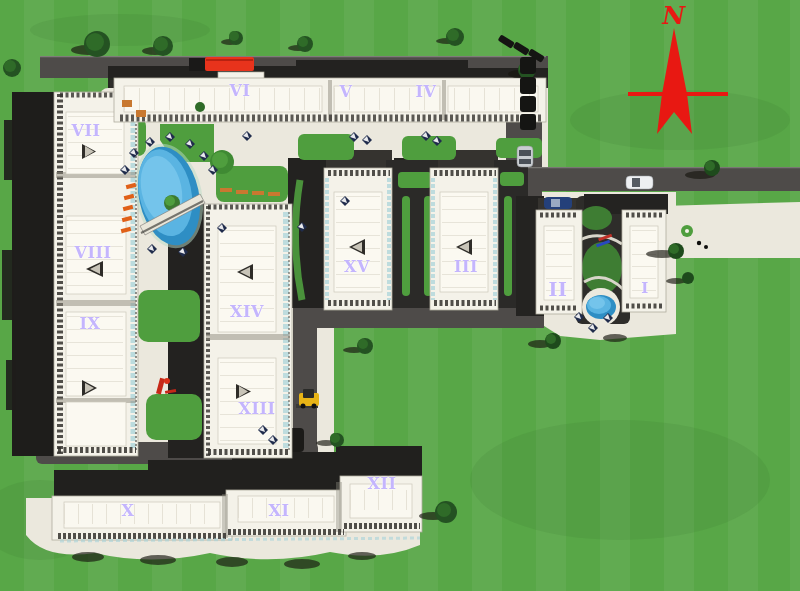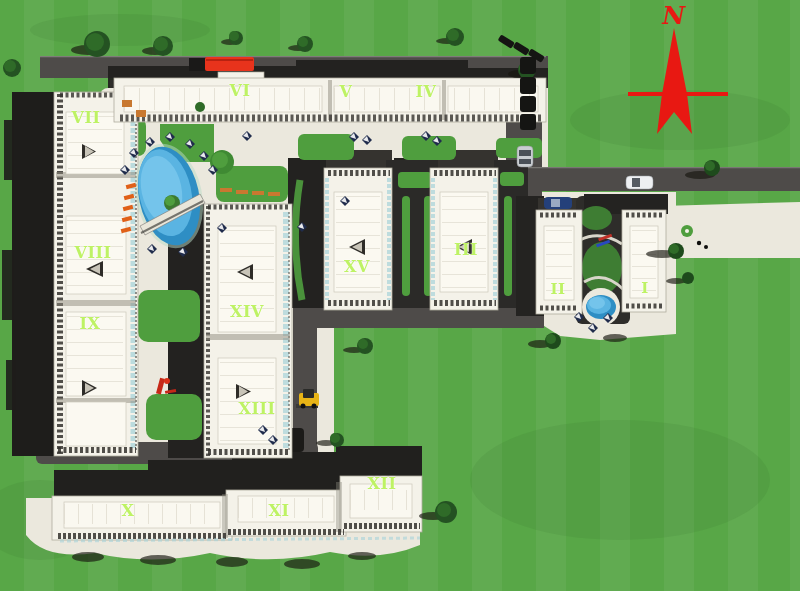--- a/index.html
+++ b/index.html
@@ -3,35 +3,35 @@
 <meta charset="utf-8">
 <style>
   html,body{margin:0;padding:0;background:#222;}
   .stage{
     position:relative;width:800px;height:591px;overflow:hidden;
     font-family:"DejaVu Sans",sans-serif;
   }
   .stage svg{position:absolute;left:0;top:0;}
   .lbl{
     position:absolute;transform:translate(-50%,-50%);
-    font-family:"DejaVu Serif",serif;font-weight:bold;color:#bef264;
+    font-family:"DejaVu Serif",serif;font-weight:bold;color:#c4b5fd;
     font-size:16px;letter-spacing:.5px;line-height:1;white-space:nowrap;
     text-shadow:0 0 2px rgba(255,255,255,.9),0 0 1px rgba(255,255,255,.95);
   }
-  .lbl-vii{left:86px;top:118px}
+  .lbl-vii{left:86px;top:131px}
   .lbl-viii{left:93px;top:253px}
   .lbl-ix{left:90px;top:324px}
   .lbl-vi{left:240px;top:91px}
   .lbl-v{left:346px;top:92px}
   .lbl-iv{left:426px;top:92px}
   .lbl-xiv{left:247px;top:312px}
   .lbl-xiii{left:257px;top:409px}
   .lbl-xv{left:357px;top:267px}
-  .lbl-iii{left:466px;top:250px}
-  .lbl-ii{left:558px;top:289px;font-size:15px}
+  .lbl-iii{left:466px;top:267px}
+  .lbl-ii{left:558px;top:289px;font-size:19px}
   .lbl-i{left:645px;top:288px;font-size:15px}
   .lbl-x{left:128px;top:511px}
   .lbl-xi{left:279px;top:511px}
   .lbl-xii{left:382px;top:484px}
   .lbl-n{
     left:674px;top:15px;color:#e81812;font-style:italic;font-size:25px;
     text-shadow:none;
   }
 </style>
 </head>

